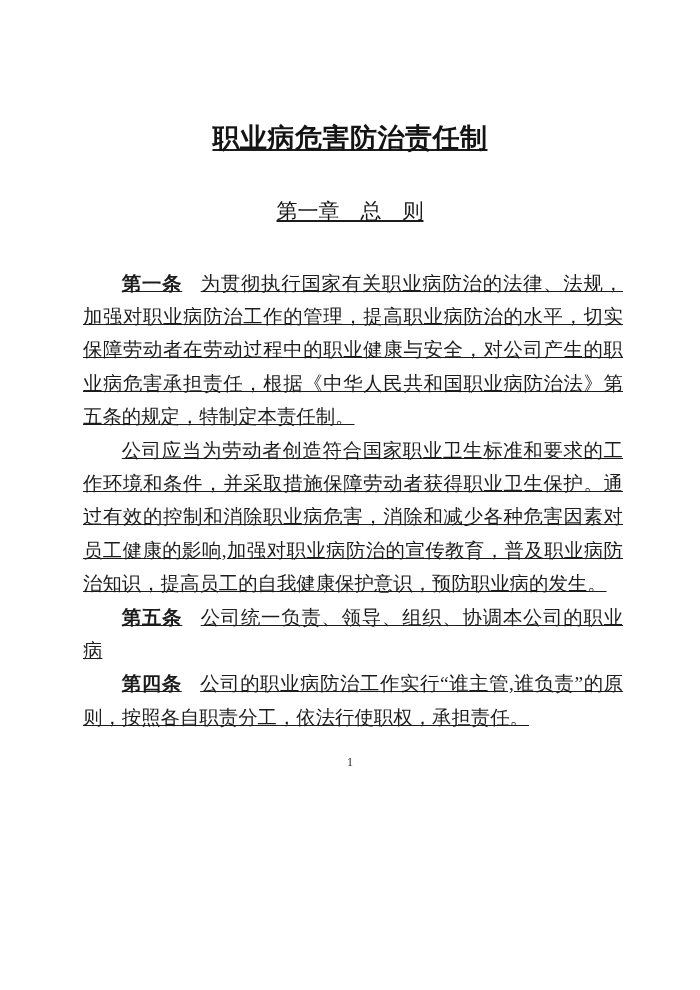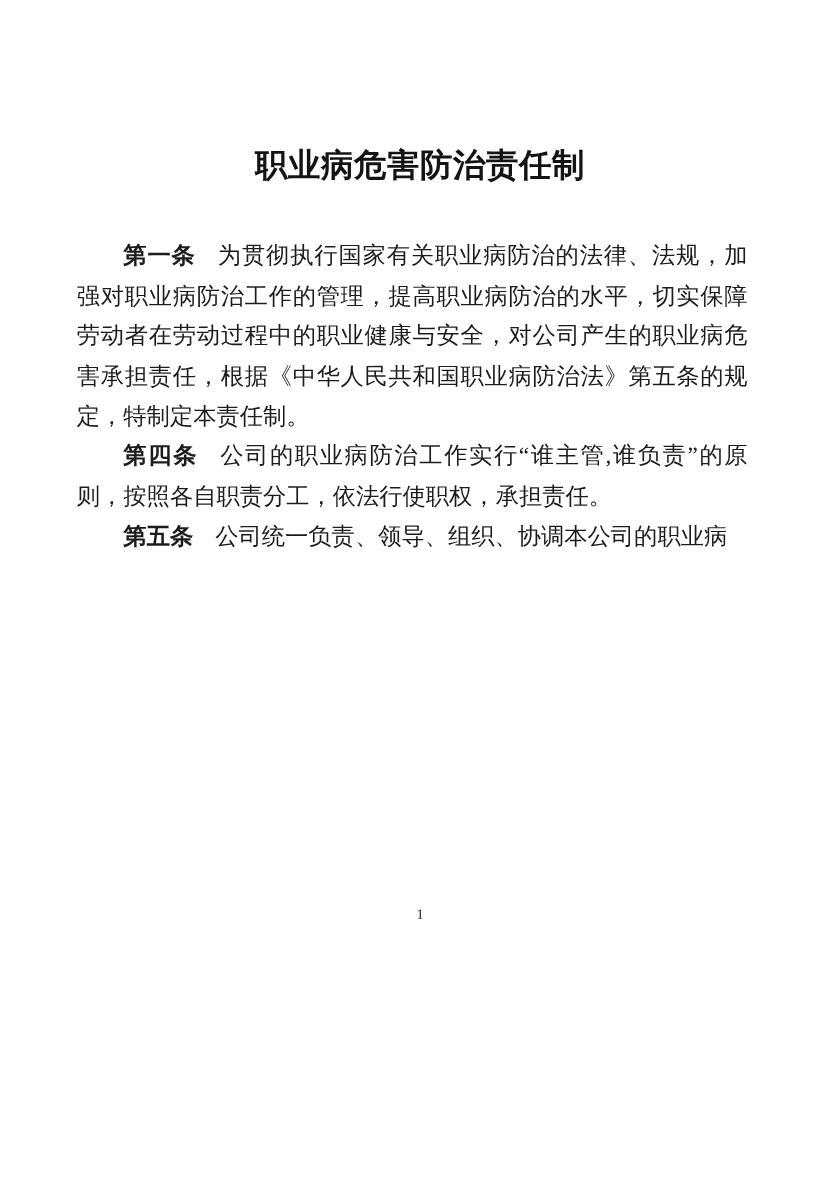--- a/index.html
+++ b/index.html
@@ -8,20 +8,21 @@
     width: 700px; height: 990px;
     font-family: "Liberation Serif", serif;
     -webkit-font-smoothing: antialiased;
   }
   .page {
     position: relative;
     width: 700px; height: 812px;
     background: #ffffff;
     overflow: hidden;
     color: #1c1c1c;
+    text-decoration: underline;
   }
   .doc-title {
     padding-top: 122px;
     text-align: center;
     font-family: "Liberation Sans", sans-serif;
     font-weight: bold;
     font-size: 27px;
     line-height: 1.2;
     letter-spacing: 0.5px;
     color: #141414;
@@ -29,21 +30,21 @@
   .chapter-heading {
     margin-top: 44px;
     text-align: center;
     font-family: "Liberation Sans", sans-serif;
     font-weight: normal;
     font-size: 21px;
     line-height: 1.2;
     color: #161616;
   }
   .body-text {
-    margin: 43px 77px 0 64px;
+    margin: 43px 77px 0 83px;
     font-size: 19.4px;
     line-height: 33.4px;
     text-align: justify;
     text-justify: inter-ideograph;
     color: #1c1c1c;
   }
   .para { text-indent: 2em; }
   .para-label {
     font-weight: bold;
     margin-right: 0.95em;
@@ -56,21 +57,23 @@
     font-size: 12px;
     color: #2a2a2a;
   }
 </style>
 </head>
 <body>
 
 <div class="page">
   <h1 class="doc-title">职业病危害防治责任制</h1>
 
+  <h2 class="chapter-heading">第一章　总　则</h2>
 
   <div class="body-text">
       <p class="para"><b class="para-label">第一条</b>为贯彻执行国家有关职业病防治的法律、法规，加强对职业病防治工作的管理，提高职业病防治的水平，切实保障劳动者在劳动过程中的职业健康与安全，对公司产生的职业病危害承担责任，根据《中华人民共和国职业病防治法》第五条的规定，特制定本责任制。</p>
+      <p class="para">公司应当为劳动者创造符合国家职业卫生标准和要求的工作环境和条件，并采取措施保障劳动者获得职业卫生保护。通过有效的控制和消除职业病危害，消除和减少各种危害因素对员工健康的影响,加强对职业病防治的宣传教育，普及职业病防治知识，提高员工的自我健康保护意识，预防职业病的发生。</p>
+      <p class="para"><b class="para-label">第五条</b>公司统一负责、领导、组织、协调本公司的职业病</p>
       <p class="para"><b class="para-label">第四条</b>公司的职业病防治工作实行“谁主管,谁负责”的原则，按照各自职责分工，依法行使职权，承担责任。</p>
-      <p class="para"><b class="para-label">第五条</b>公司统一负责、领导、组织、协调本公司的职业病</p>
     </div>
 
   <div class="page-number">1</div>
 </div>
 
 </body></html>

